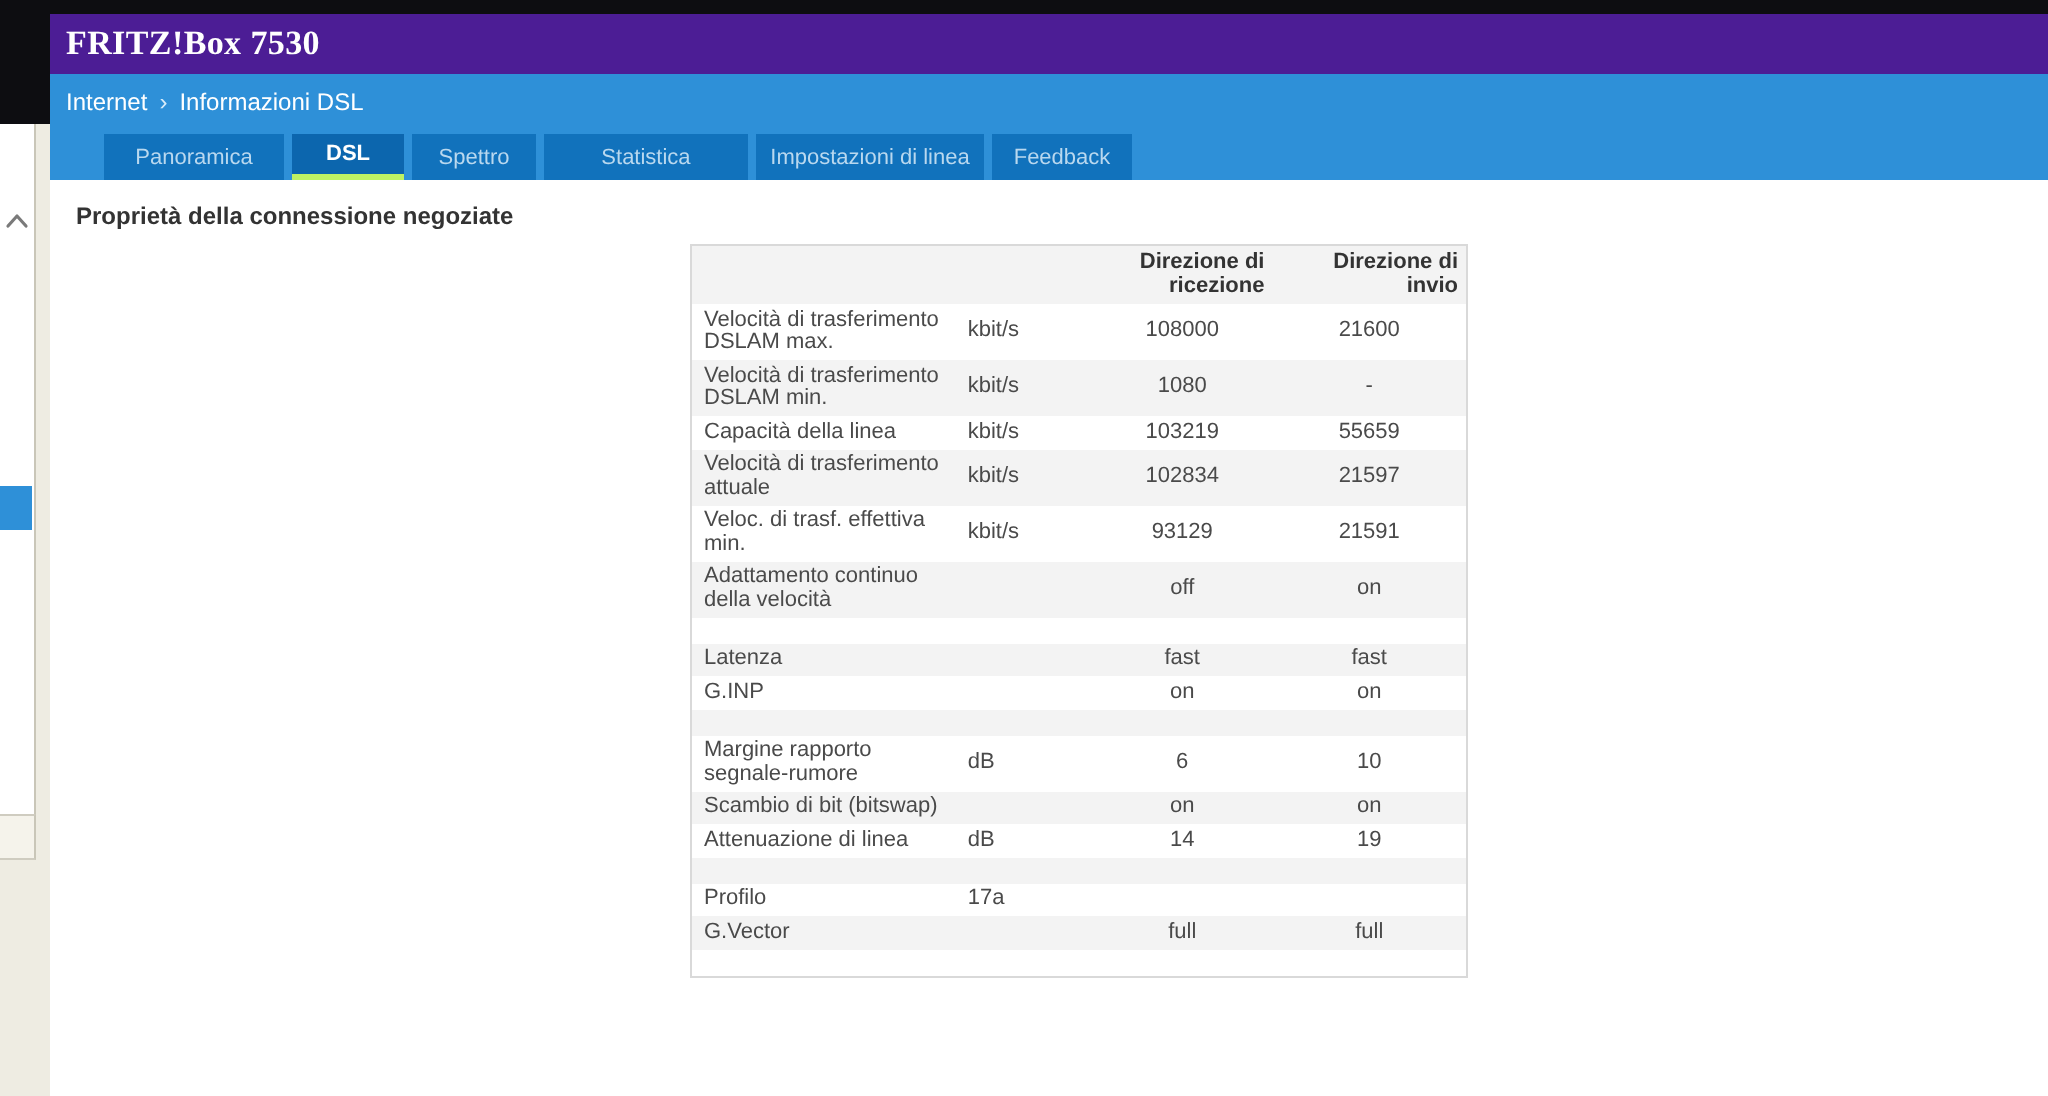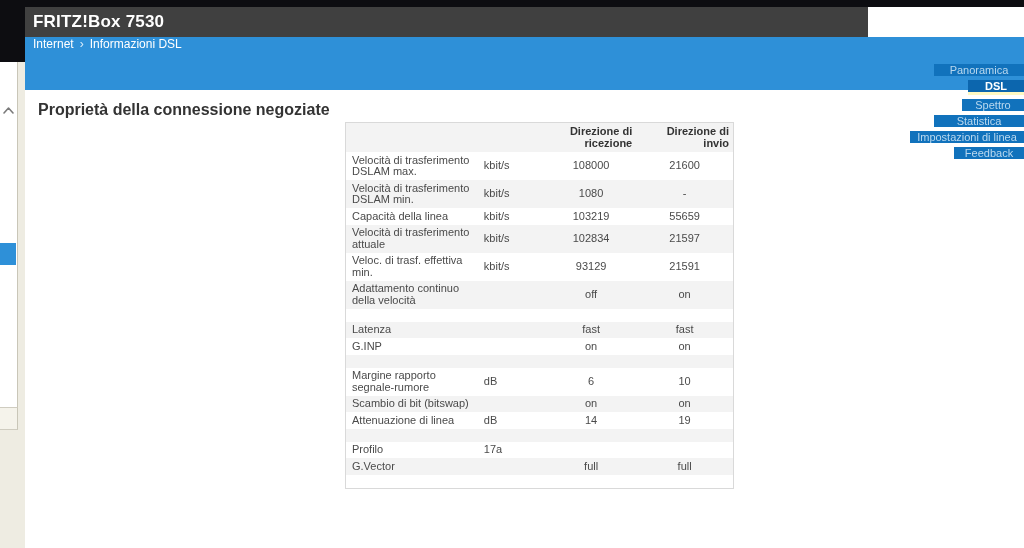--- a/index.html
+++ b/index.html
@@ -4,47 +4,47 @@
 <style>
   html,body{margin:0;padding:0;}
   body{
     width:1024px;height:548px;position:relative;overflow:hidden;
     background:#ffffff;
     font-family:"Liberation Sans", sans-serif;
     -webkit-font-smoothing:antialiased;
   }
   
   .top-black{position:absolute;left:0;top:0;width:1024px;height:7px;background:#0d0d11;z-index:3;}
-  .header-bar{position:absolute;left:0;top:7px;width:868px;height:30px;background:#404040;z-index:1;
-    display:flex;align-items:center;}
+  .header-bar{position:absolute;left:0;top:7px;width:1024px;height:30px;background:#4c1d95;z-index:1;
+    display:flex;align-items:center;font-family:Liberation Serif, serif;}
   .app-title{color:#fff;font-size:17px;font-weight:bold;margin-left:33px;letter-spacing:0.2px;}
   .header-links{position:absolute;right:58px;top:15px;height:30px;display:flex;align-items:flex-end;gap:38px;}
   .header-link{color:#fff;font-size:11.5px;font-weight:bold;cursor:pointer;}
   .crumb-bar{position:absolute;left:0;top:37px;width:1024px;height:27px;background:#2e90d8;z-index:1;
-    display:flex;}
+    display:flex;align-items:center;}
   .crumb{margin-left:33px;color:#ffffff;font-size:12px;}
   .crumb .sep{margin:0 6px;color:#d8ecfa;}
   
   .tab-bar{position:absolute;left:0;top:64px;width:1024px;height:26px;background:#2e90d8;z-index:1;
-    display:flex;align-items:flex-end;padding-left:30px;box-sizing:border-box;gap:4px;flex-direction:column;}
+    display:flex;align-items:flex-end;padding-left:52px;box-sizing:border-box;gap:4px;}
   .tab{height:23px;background:#1172bc;color:#b9d8ef;font-size:11px;
     display:flex;align-items:center;justify-content:center;box-sizing:border-box;cursor:pointer;}
-  .tab.active{background:#0c66ae;color:#ffffff;font-weight:bold;border-bottom:3px solid #fef9c3;}
-  .tab.w1{width:90px}.tab.w2{width:56px}.tab.w3{width:62px}.tab.w4{width:90px}.tab.w5{width:114px}.tab.w6{width:70px}
+  .tab.active{background:#0c66ae;color:#ffffff;font-weight:bold;border-bottom:3px solid #bef264;}
+  .tab.w1{width:90px}.tab.w2{width:56px}.tab.w3{width:62px}.tab.w4{width:102px}.tab.w5{width:114px}.tab.w6{width:70px}
   
   .black-corner{position:absolute;left:0;top:0;width:25px;height:62px;background:#0d0d11;z-index:4;}
   .left-gutter{position:absolute;left:0;top:62px;width:25px;height:486px;background:#eeece2;z-index:2;}
   .side-panel{position:absolute;left:0;top:62px;width:17px;height:345px;background:#ffffff;
     border-right:1px solid #c9c6b8;z-index:3;}
   .side-footer{position:absolute;left:0;top:407px;width:17px;height:21px;background:#f5f3eb;
     border-top:1px solid #cfccc0;border-bottom:1px solid #cfccc0;border-right:1px solid #c9c6b8;z-index:3;}
   .side-active{position:absolute;left:0;top:243px;width:16px;height:22px;background:#2e90d8;z-index:4;cursor:pointer;}
   .chev-up{position:absolute;left:2px;top:105px;width:13px;height:11px;z-index:4;cursor:pointer;}
   
-  .page-heading{position:absolute;left:38px;top:101px;font-size:16px;font-weight:bold;color:#333;z-index:1;}
+  .page-heading{position:absolute;left:38px;top:101px;font-size:12px;font-weight:bold;color:#333;z-index:1;}
   .dsl-table{position:absolute;left:345px;top:122px;width:389px;border-collapse:collapse;
     border:1px solid #d9d9d9;table-layout:fixed;z-index:1;}
   .dsl-table col.c-label{width:134px}
   .dsl-table col.c-unit{width:66px}
   .dsl-table col.c-rx{width:90px}
   .dsl-table col.c-tx{width:97px}
   .dsl-table td,.dsl-table th{font-size:11px;color:#4a4a4a;padding:2.5px 4px;vertical-align:middle;
     line-height:11.5px;overflow:hidden;}
   .dsl-table thead tr{background:#f3f3f3;}
   .dsl-table thead th{font-weight:bold;color:#333;text-align:right;padding:3px 4px;}

